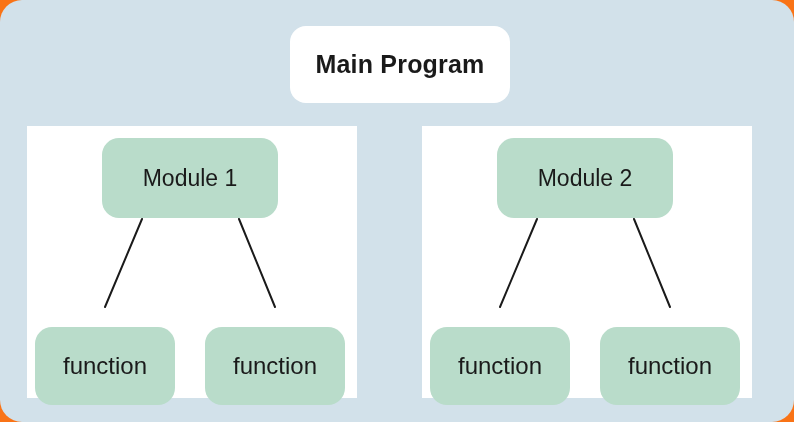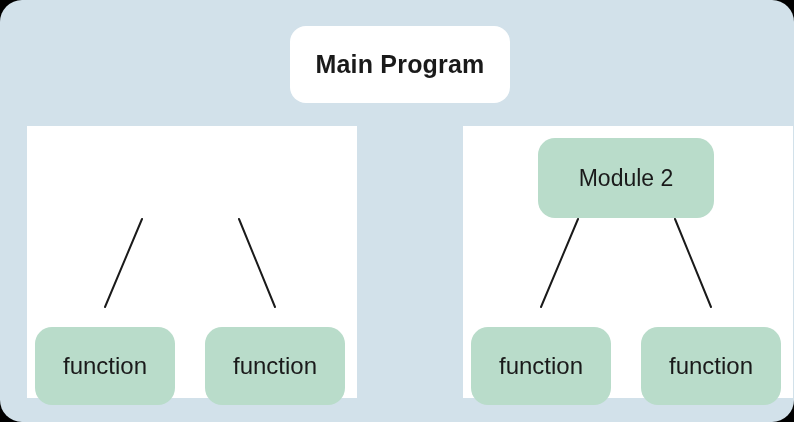--- a/index.html
+++ b/index.html
@@ -12,21 +12,21 @@
   * { box-sizing: border-box; margin: 0; padding: 0; }
   html, body { background: #ffffff; }
   body {
     font-family: "Liberation Sans", "DejaVu Sans", sans-serif;
     color: var(--text);
   }
   .stage {
     position: relative;
     width: 794px;
     height: 422px;
-    background: #000000;
+    background: #f97316;
     overflow: hidden;
   }
   .canvas {
     position: absolute;
     inset: 0;
     background: var(--background);
     border-radius: 22px;
   }
   .main-node {
     position: absolute;
@@ -44,21 +44,21 @@
     letter-spacing: 0.2px;
   }
   .panel {
     position: absolute;
     top: 126px;
     width: 330px;
     height: 272px;
     background: var(--panel-fill);
   }
   .panel.left  { left: 27px; }
-  .panel.right { left: 463px; padding-left: 40px; }
+  .panel.right { left: 422px; padding-left: 40px; }
   .node {
     position: absolute;
     background: var(--node-fill);
     border-radius: 17px;
     display: flex;
     align-items: center;
     justify-content: center;
     white-space: nowrap;
   }
   .module-node {
@@ -96,20 +96,21 @@
 <div class="stage">
   <div class="canvas"></div>
 
   <div class="main-node">Main Program</div>
 
   <div class="panel left">
     <svg class="edges" viewBox="0 0 330 272" aria-hidden="true">
       <line class="connector" x1="115" y1="93" x2="78" y2="181"></line>
       <line class="connector" x1="212" y1="93" x2="248" y2="181"></line>
     </svg>
+    <div class="node module-node">Module 1</div>
     <div class="node fn-node a">function</div>
     <div class="node fn-node b">function</div>
   </div>
 
   <div class="panel right">
     <svg class="edges" viewBox="0 0 330 272" aria-hidden="true">
       <line class="connector" x1="115" y1="93" x2="78" y2="181"></line>
       <line class="connector" x1="212" y1="93" x2="248" y2="181"></line>
     </svg>
     <div class="node module-node">Module 2</div>

